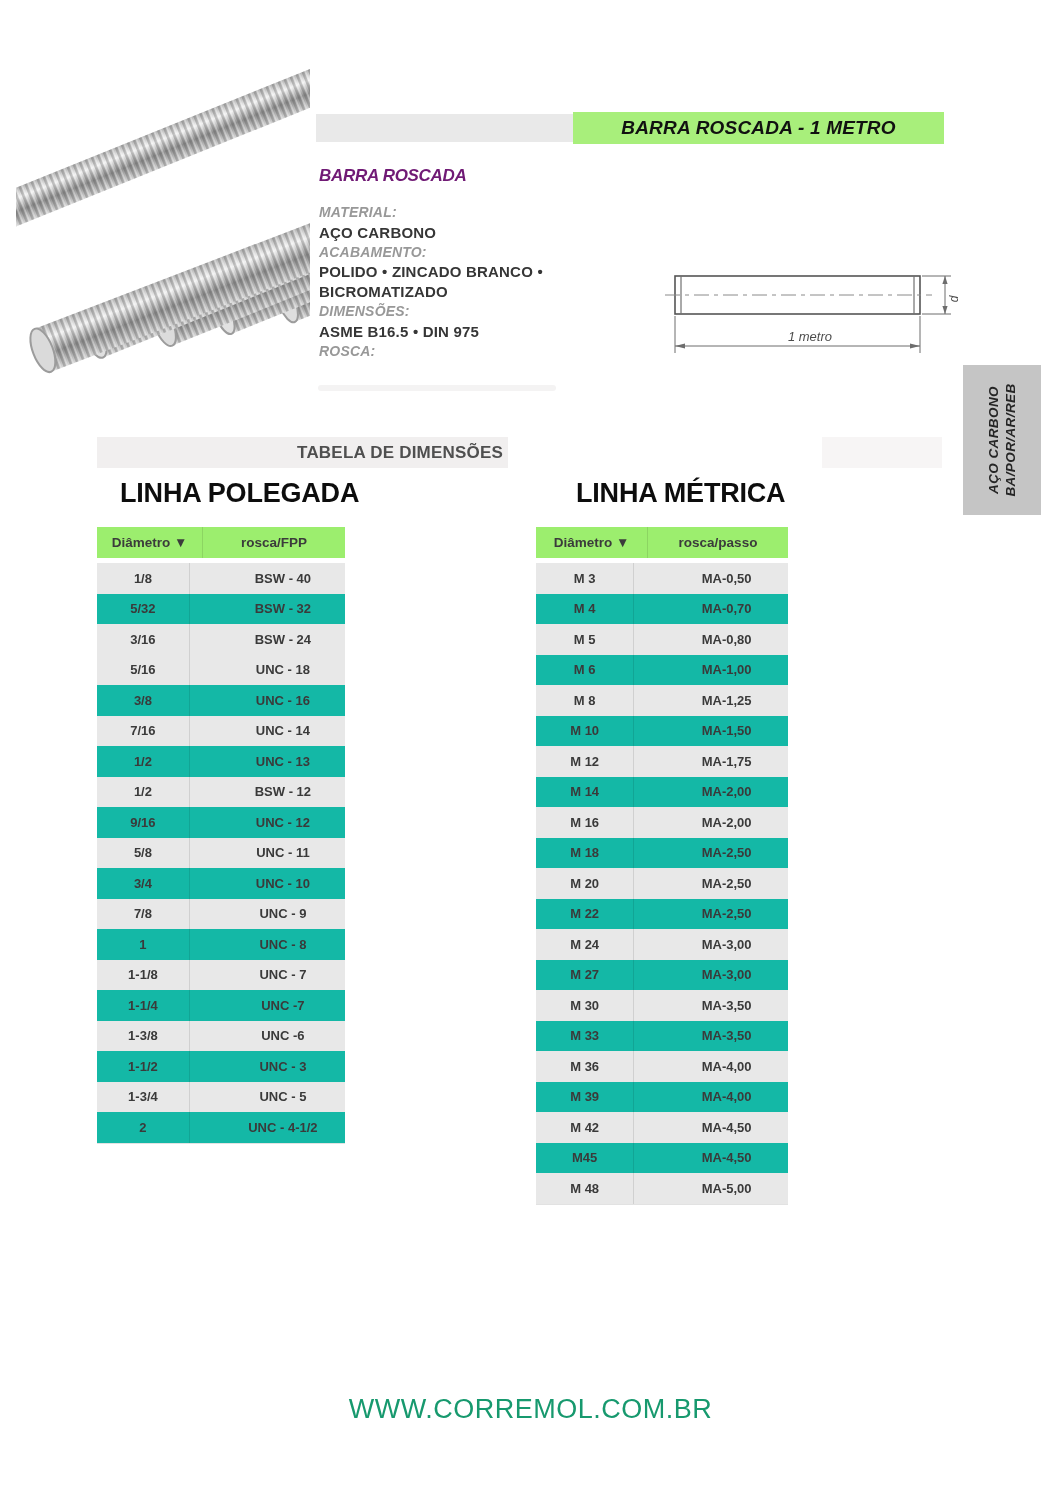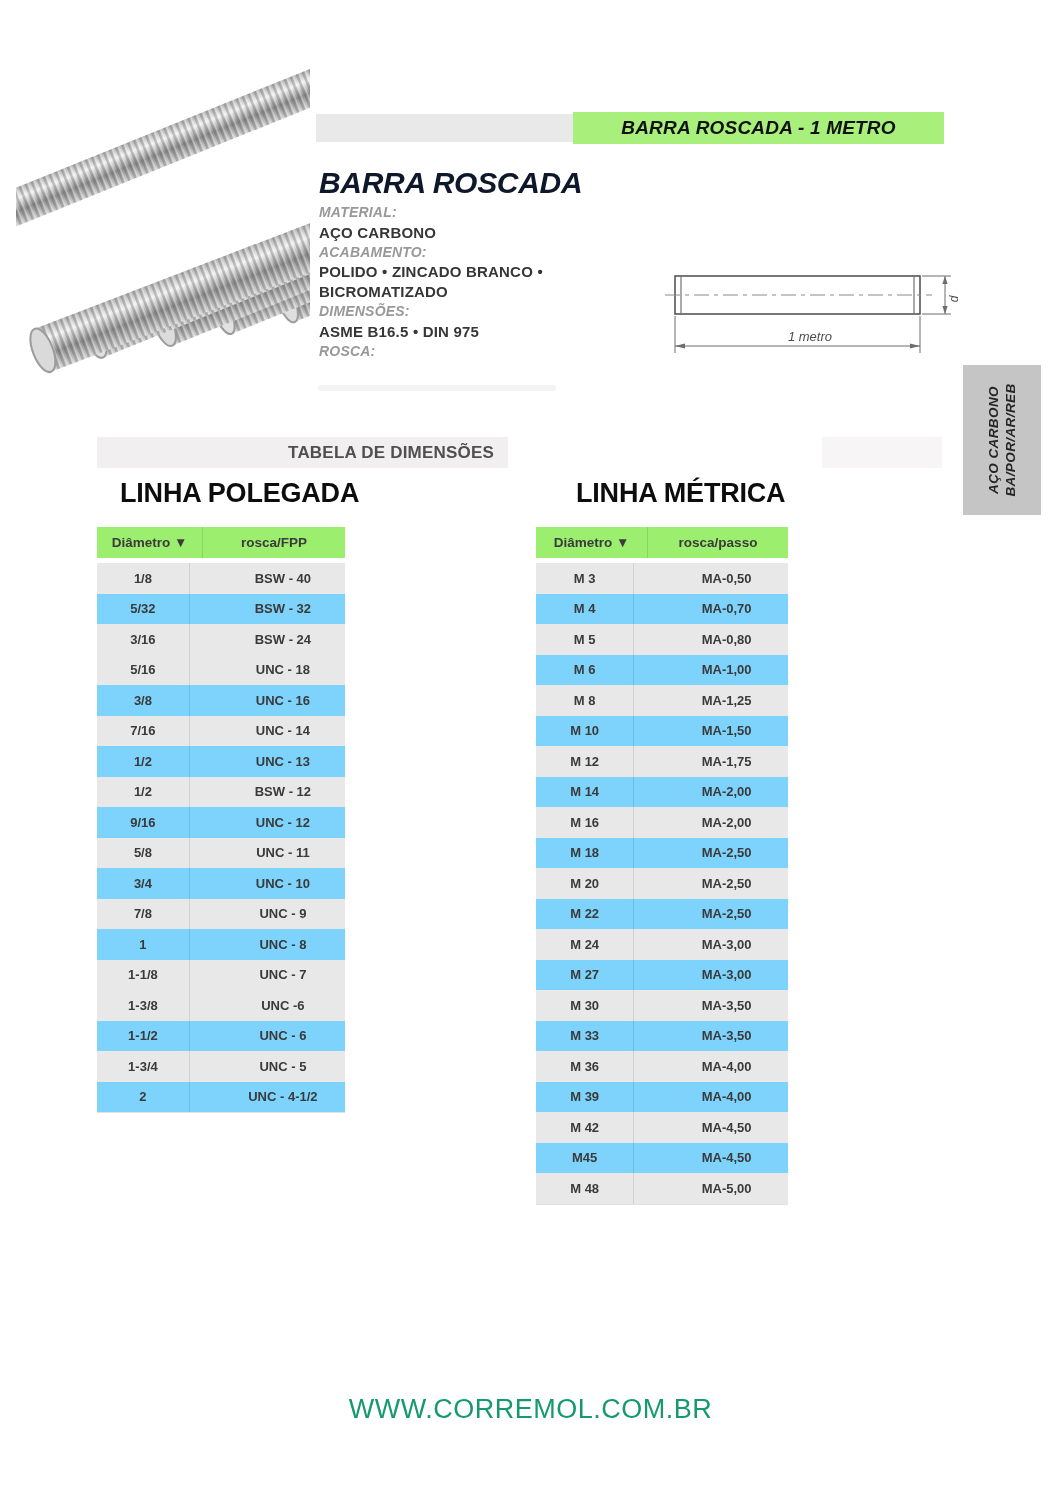--- a/index.html
+++ b/index.html
@@ -19,21 +19,21 @@
     position:absolute; left:573px; top:112px; width:371px; height:32px;
     background:var(--accent-green,#a8ef7b);
     display:flex; align-items:center; justify-content:center;
     font-size:19px; font-weight:bold; font-style:italic; color:#111;
     letter-spacing:.2px;
   }
 
   
   .prod-title {
     position:absolute; left:319px; top:166px;
-    font-size:30px; font-weight:bold; font-style:italic; color:#0f172a; letter-spacing:-.3px;
+    font-size:17px; font-weight:bold; font-style:italic; color:#701a75; letter-spacing:-.3px;
   }
   .specs { position:absolute; left:319px; top:203px; width:330px; }
   .spec-label { font-size:14px; font-weight:bold; color:#989898; line-height:19.8px; letter-spacing:.2px;font-style:italic; }
   .spec-value { font-size:15px; font-weight:bold; color:#363636; line-height:19.8px; letter-spacing:.2px; }
   .ghost-line { position:absolute; left:318px; top:385px; width:238px; height:6px; background:#f4f3f3; border-radius:3px; }
 
   
   .drawing { position:absolute; left:660px; top:258px; width:300px; height:105px; }
   .drawing text { font-family:"Liberation Sans","DejaVu Sans",sans-serif; }
 
@@ -47,42 +47,42 @@
     transform:rotate(-90deg); white-space:nowrap; text-align:center;
     font-size:13.5px; font-weight:bold; font-style:italic; color:#252525;
     line-height:17px; letter-spacing:.4px;
   }
   .side-tab-inner span { display:block; }
 
   
   .section-strip {
     position:absolute; left:97px; top:437px; width:411px; height:31px;
     background:#f1efef; display:flex; align-items:center; justify-content:flex-end;
-    padding-right:14px; font-size:17px; font-weight:bold; color:#4f4f4f; letter-spacing:.2px;
+    padding-right:5px; font-size:17px; font-weight:bold; color:#4f4f4f; letter-spacing:.2px;
   }
   .section-strip-right { position:absolute; left:822px; top:437px; width:120px; height:31px; background:#f7f5f5; }
 
   
   .tbl-heading { position:absolute; font-size:27px; font-weight:bold; color:#0d0d0d; letter-spacing:-.2px; }
   .tbl-heading.left  { left:120px; top:478px; }
   .tbl-heading.right { left:576px; top:478px; }
 
   
   .dim-table { position:absolute; top:527px; }
   .dim-table.tbl-left  { left:97px;  width:248px; }
   .dim-table.tbl-right { left:536px; width:252px; }
   .thead {
     display:flex; height:31px; background:var(--table-header-green,#9cee6e);
     margin-bottom:5px;
   }
   .thead .tcell { font-size:13.5px; font-weight:bold; color:#3b3b3b; }
   .tbody { border-bottom:1px solid #e2e2e2; }
   .trow { display:flex; height:30.5px;gap:31px; }
   .trow.odd { background:#e8e8e8; }
-  .trow.even { background:#7dd3fc; }
+  .trow.even { background:#14b8a6; }
   .tcell {
     display:flex; align-items:center; justify-content:center;
     font-size:13px; font-weight:bold; color:#3a3a3a; height:100%;
   }
   .tcell.c0 { border-right:1px solid rgba(0,0,0,0.10);text-align:right; }
   .tbl-left  .c0 { width:106px; } .tbl-left  .c1 { width:142px; }
   .tbl-right .c0 { width:112px; } .tbl-right .c1 { width:140px; }
 
   
   .logo-wrap { position:absolute; left:0; top:1250px; width:1061px; height:130px; }
@@ -254,27 +254,31 @@
           <div class="tcell c1">UNC - 9</div>
         </div>
         <div class="trow even">
           <div class="tcell c0">1</div>
           <div class="tcell c1">UNC - 8</div>
         </div>
         <div class="trow odd">
           <div class="tcell c0">1-1/8</div>
           <div class="tcell c1">UNC - 7</div>
         </div>
+        <div class="trow even">
+          <div class="tcell c0">1-1/4</div>
+          <div class="tcell c1">UNC -7</div>
+        </div>
         <div class="trow odd">
           <div class="tcell c0">1-3/8</div>
           <div class="tcell c1">UNC -6</div>
         </div>
         <div class="trow even">
           <div class="tcell c0">1-1/2</div>
-          <div class="tcell c1">UNC - 6</div>
+          <div class="tcell c1">UNC - 3</div>
         </div>
         <div class="trow odd">
           <div class="tcell c0">1-3/4</div>
           <div class="tcell c1">UNC - 5</div>
         </div>
         <div class="trow even">
           <div class="tcell c0">2</div>
           <div class="tcell c1">UNC - 4-1/2</div>
         </div>
       </div>

